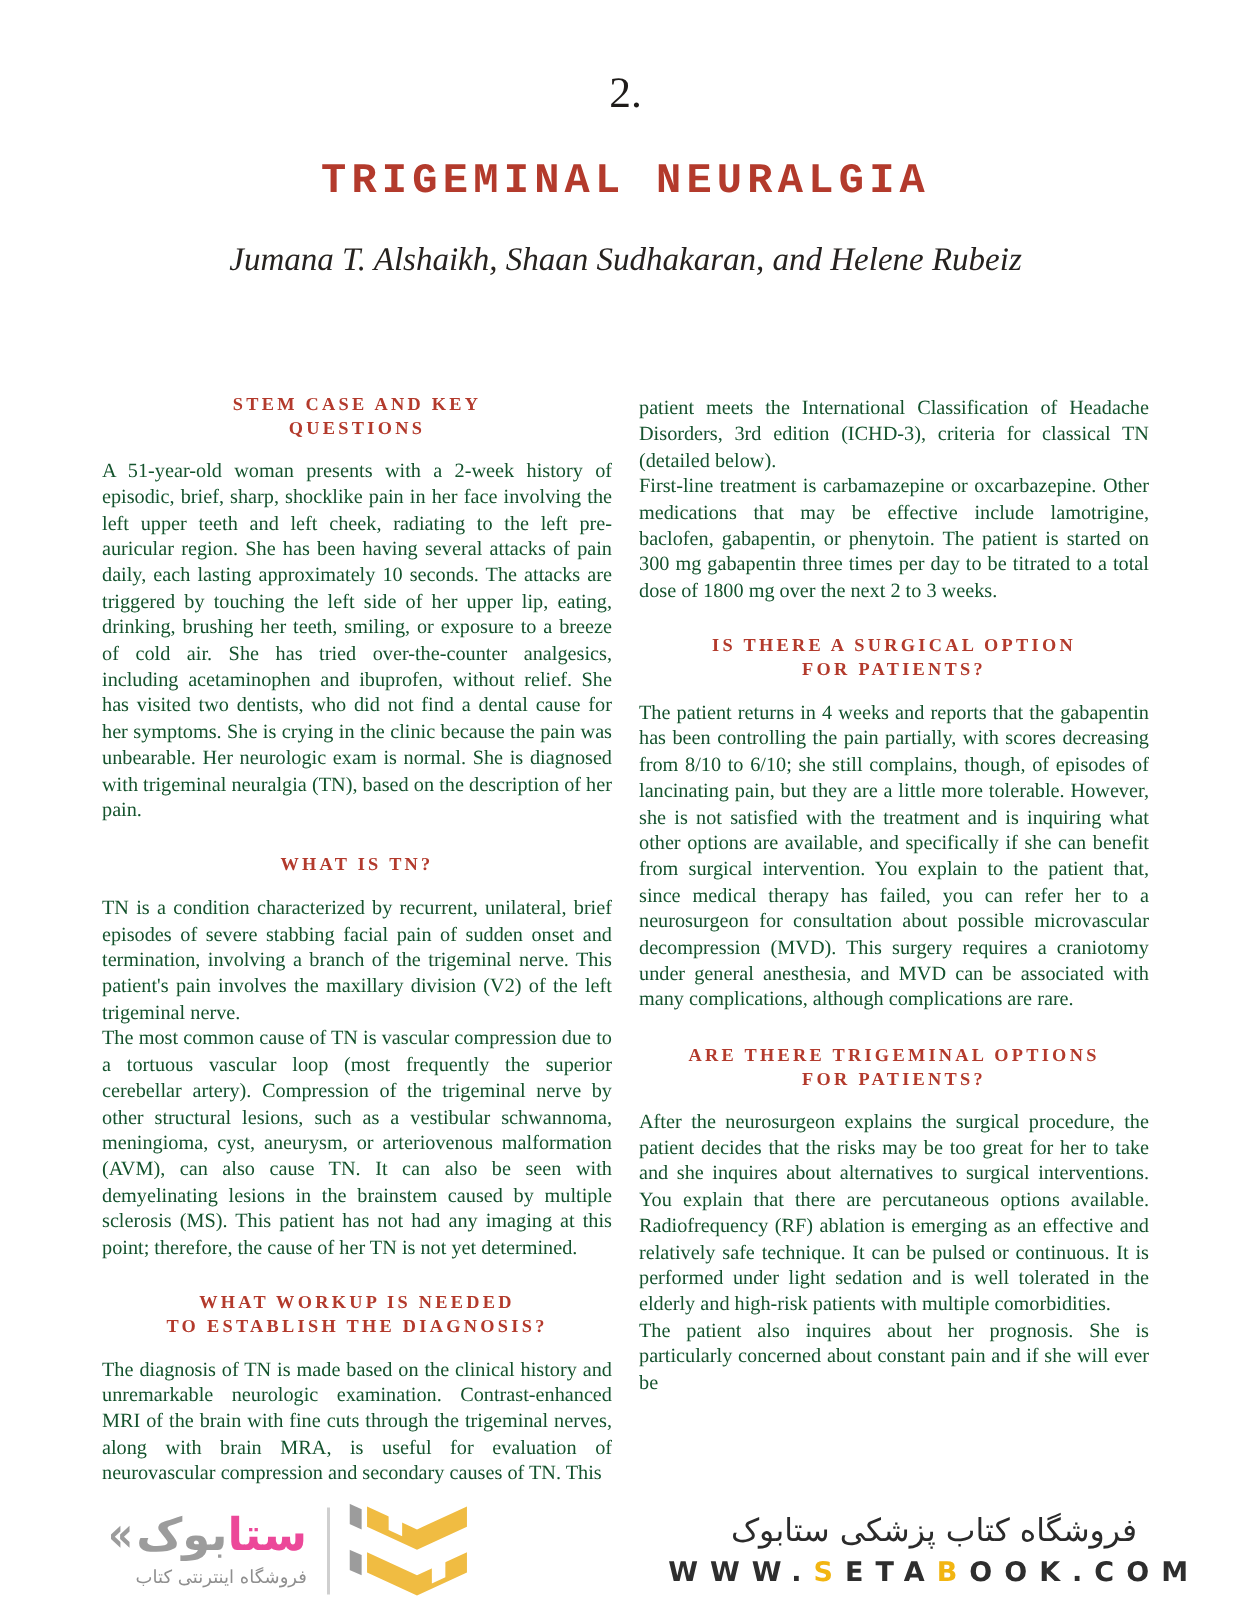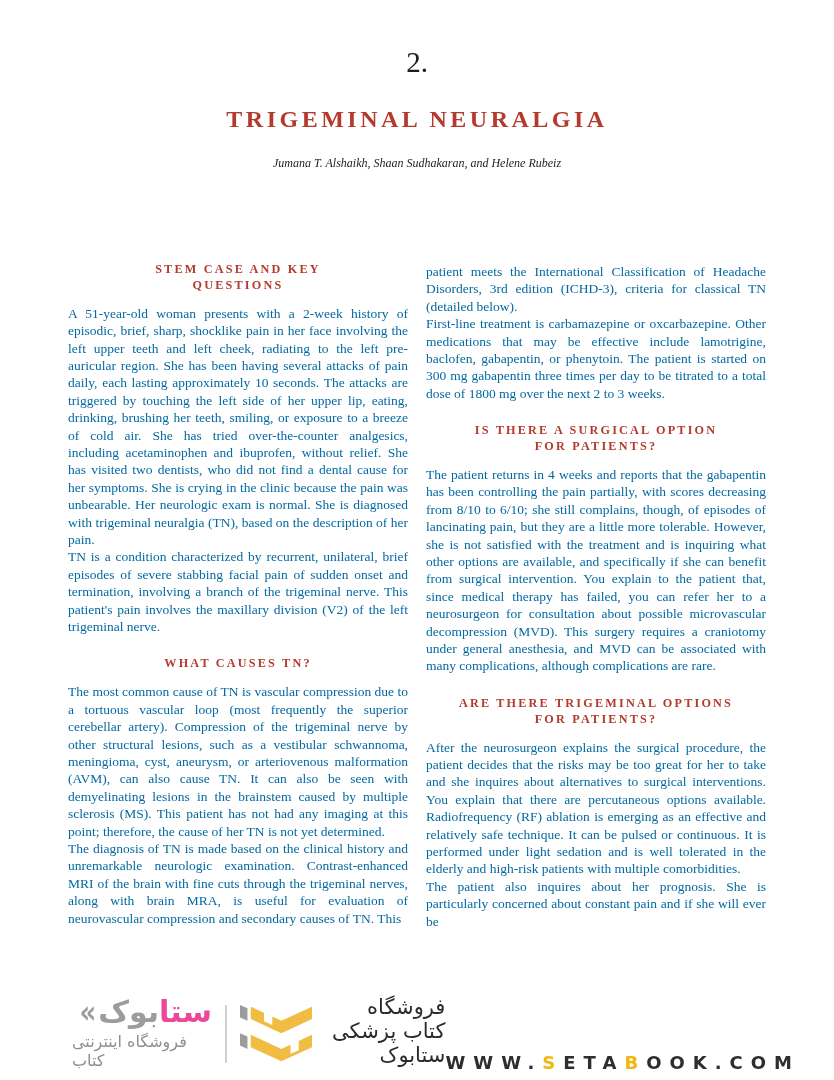--- a/index.html
+++ b/index.html
@@ -18,28 +18,29 @@
     position: absolute;
     top: 46px; left: 0; right: 0;
     text-align: center;
   }
   .chapter-number {
     font-size: 29px;
     color: #1e1b19;
     margin-bottom: 27px;
   }
   .chapter-title {
-    font-size: 24px;
+    font-size: 28px;
     font-weight: 600;
     letter-spacing: 3.5px;
     color: #b33a2c;
     margin-bottom: 23px;
+    font-family: Liberation Mono, monospace;
   }
   .authors {
-    font-size: 12px;
+    font-size: 22px;
     font-style: italic;
     color: #26221f;
   }
 
   
   .columns {
     position: absolute;
     top: 262px; left: 68px;
     width: 698px; height: 730px;
     overflow: hidden;
@@ -54,21 +55,21 @@
     line-height: 1.3;
     color: #b33a2c;
     text-align: center;
     white-space: pre-line;
     margin: 21px 0 11px 0;
   }
   .col > .sec-h:first-child { margin-top: 0; text-align: center; }
   .body {
     font-size: 13.5px;
     line-height: 17.4px;
-    color: #0369a1;
+    color: #14532d;
     text-align: justify;
     text-justify: inter-word;
   }
   .col > .body:first-child { margin-top: 1px; }
 
   
   .wm {
     position: absolute;
     left: 0; right: 0; bottom: 0;
     height: 89px;
@@ -87,28 +88,28 @@
     font-family: "DejaVu Sans", sans-serif;
     font-weight: bold;
     font-size: 30px;
     line-height: 1;
   }
   .wordmark .gmark { font-size: 26px; margin-right: 2px; transform: scaleY(1.25); }
   .g { color: #9c9c9c; }
   .y { color: #ec4899; }
   .tagline {
     font-family: "DejaVu Sans", sans-serif;
-    font-size: 16px;
+    font-size: 12px;
     color: #8f8f8f;
     margin-top: 5px;
   }
   .divider { width: 2px; height: 58px; background: #cfcfcf; }
   .emblem { display: block; }
 
-  .wm-right { display: flex; flex-direction: row; align-items: flex-end; }
+  .wm-right { display: flex; flex-direction: column; align-items: center; }
   .store-line {
     font-family: "DejaVu Sans", sans-serif;
     font-size: 21px;
     color: #2b2b2b;
     direction: rtl;
     margin-bottom: 6px;
   }
   .site {
     font-family: "DejaVu Sans", sans-serif;
     font-weight: bold;
@@ -129,25 +130,27 @@
     <h1 class="chapter-title">TRIGEMINAL NEURALGIA</h1>
     <div class="authors">Jumana T. Alshaikh, Shaan Sudhakaran, and Helene Rubeiz</div>
   </header>
 
   <main class="columns">
     <section class="col">
       <h2 class="sec-h">STEM CASE AND KEY
 QUESTIONS</h2>
       <p class="body">A 51-year-old woman presents with a 2-week history of episodic, brief, sharp, shocklike pain in her face involving the left upper teeth and left cheek, radiating to the left pre-auricular region. She has been having several attacks of pain daily, each lasting approximately 10 seconds. The attacks are triggered by touching the left side of her upper lip, eating, drinking, brushing her teeth, smiling, or exposure to a breeze of cold air. She has tried over-the-counter analgesics, including acetaminophen and ibuprofen, without relief. She has visited two dentists, who did not find a dental cause for her symptoms. She is crying in the clinic because the pain was unbearable. Her neurologic exam is normal. She is diagnosed with trigeminal neuralgia (TN), based on the description of her pain.</p>
 
+      <h2 class="sec-h">WHAT IS TN?</h2>
       <p class="body">TN is a condition characterized by recurrent, unilateral, brief episodes of severe stabbing facial pain of sudden onset and termination, involving a branch of the trigeminal nerve. This patient's pain involves the maxillary division (V2) of the left trigeminal nerve.</p>
 
-      <h2 class="sec-h">WHAT CAUSES TN?</h2>
       <p class="body">The most common cause of TN is vascular compression due to a tortuous vascular loop (most frequently the superior cerebellar artery). Compression of the trigeminal nerve by other structural lesions, such as a vestibular schwannoma, meningioma, cyst, aneurysm, or arteriovenous malformation (AVM), can also cause TN. It can also be seen with demyelinating lesions in the brainstem caused by multiple sclerosis (MS). This patient has not had any imaging at this point; therefore, the cause of her TN is not yet determined.</p>
 
+      <h2 class="sec-h">WHAT WORKUP IS NEEDED
+TO ESTABLISH THE DIAGNOSIS?</h2>
       <p class="body">The diagnosis of TN is made based on the clinical history and unremarkable neurologic examination. Contrast-enhanced MRI of the brain with fine cuts through the trigeminal nerves, along with brain MRA, is useful for evaluation of neurovascular compression and secondary causes of TN. This</p>
     </section>
 
     <section class="col">
       <p class="body">patient meets the International Classification of Headache Disorders, 3rd edition (ICHD-3), criteria for classical TN (detailed below).</p>
 
       <p class="body">First-line treatment is carbamazepine or oxcarbazepine. Other medications that may be effective include lamotrigine, baclofen, gabapentin, or phenytoin. The patient is started on 300 mg gabapentin three times per day to be titrated to a total dose of 1800 mg over the next 2 to 3 weeks.</p>
 
       <h2 class="sec-h">IS THERE A SURGICAL OPTION
 FOR PATIENTS?</h2>

